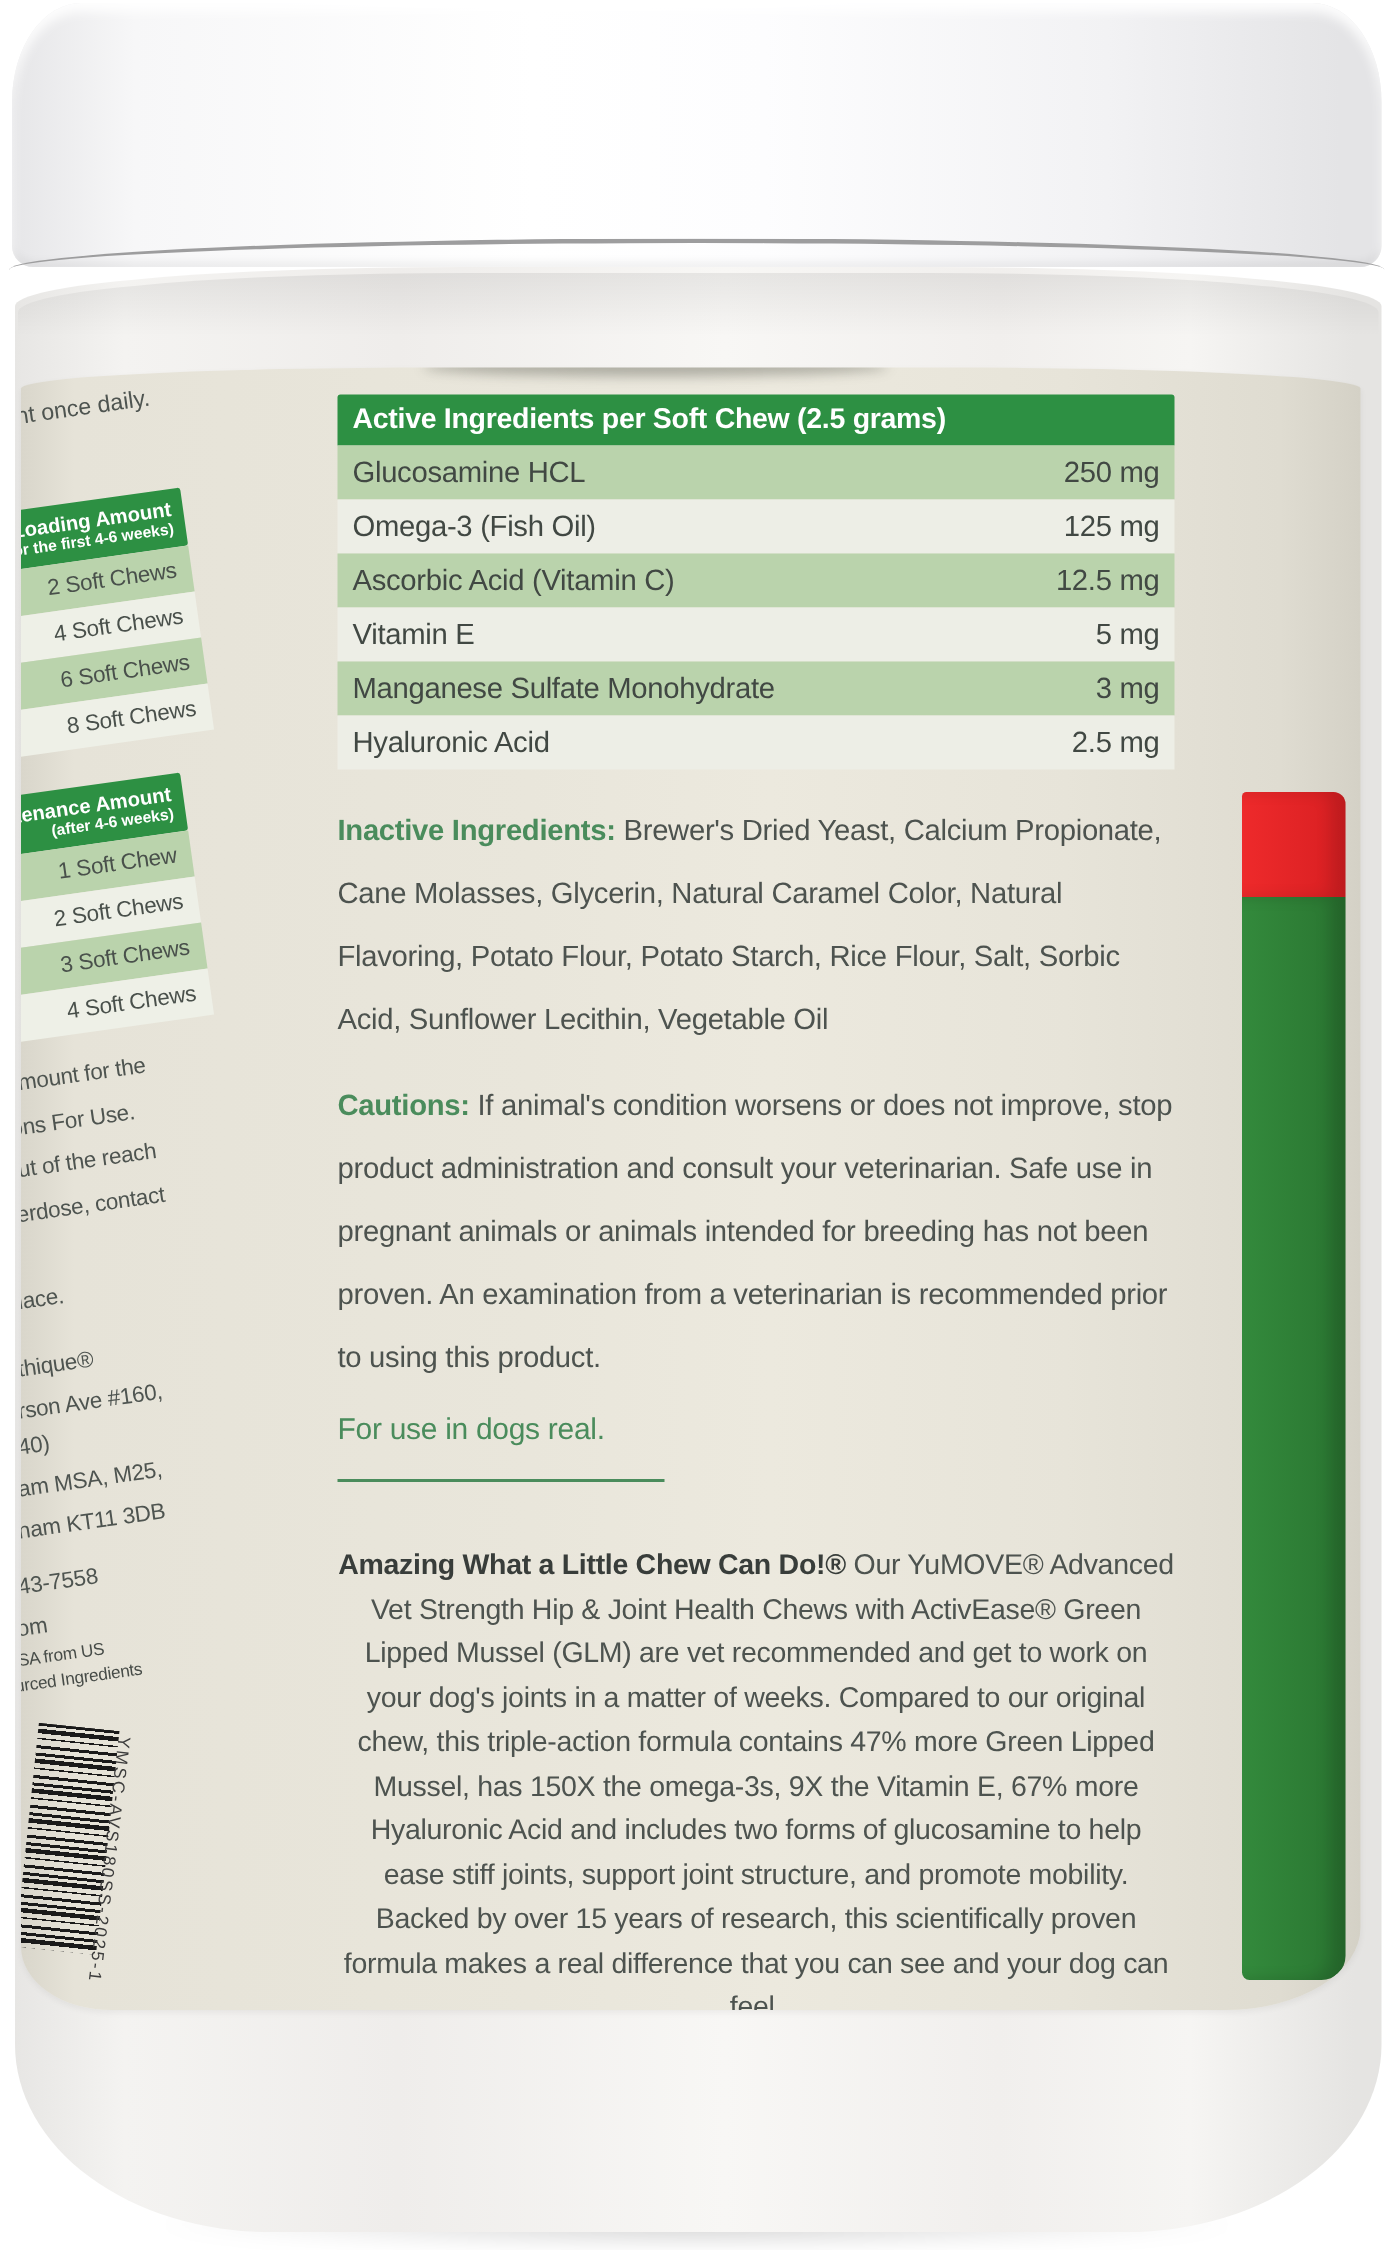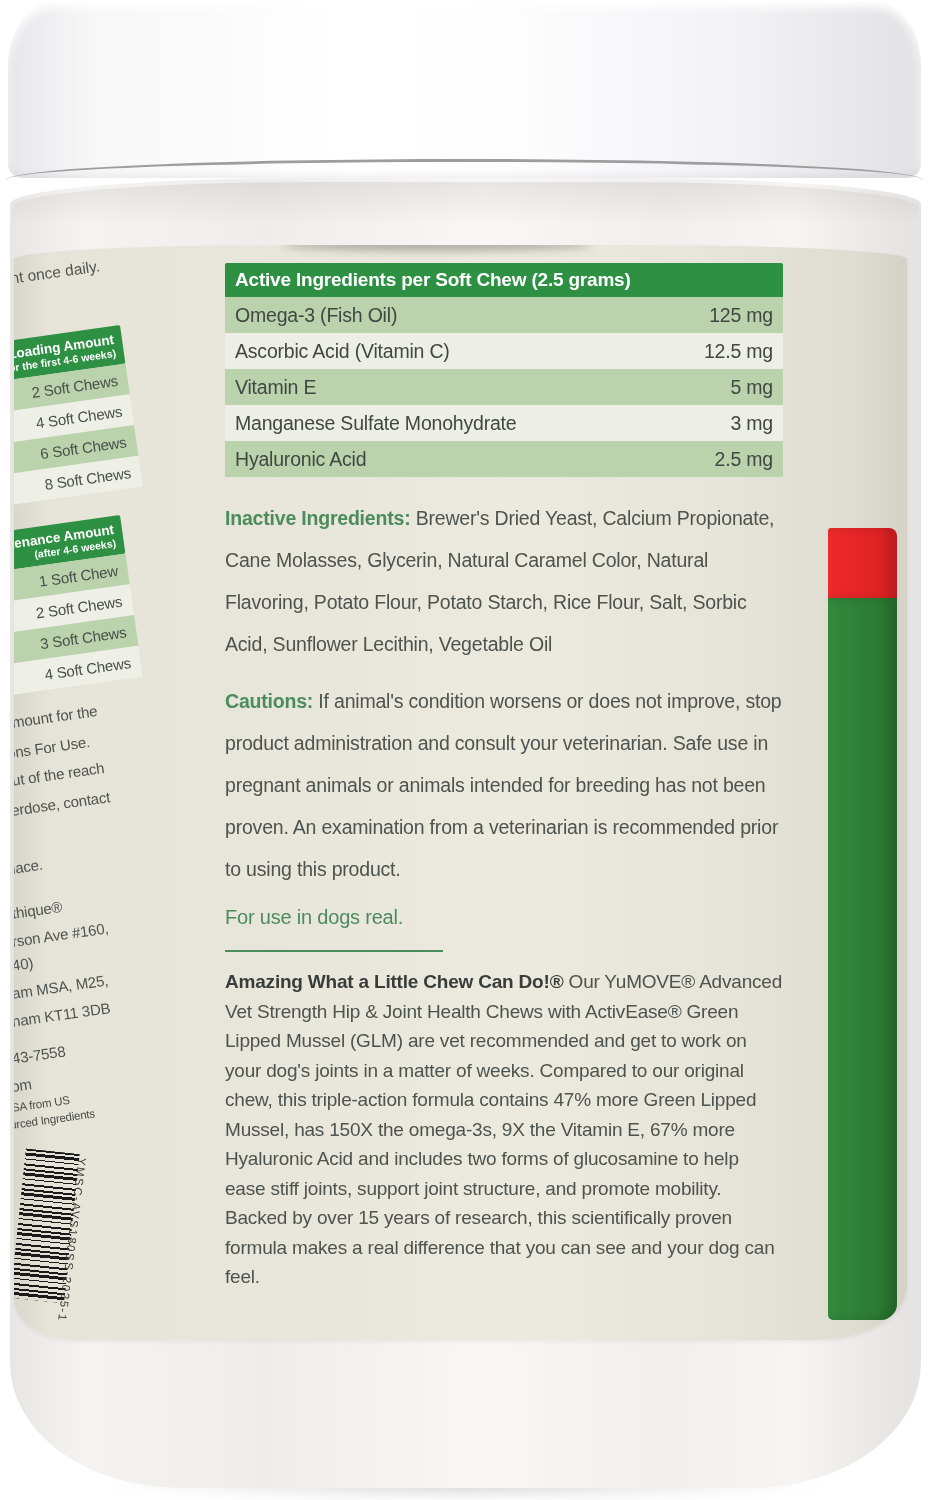--- a/index.html
+++ b/index.html
@@ -67,21 +67,21 @@
   .t-row:nth-child(even){background:#edeee6;}
   .t-rows .t-row span:first-child{padding-left:10px;}
   .t-rows .t-row span:last-child{padding-right:10px;}
 
   .para{font-size:19.5px;line-height:42px;color:#4d534f;letter-spacing:-0.2px;margin:0;}
   .para .g{color:#4a8c5c;font-weight:bold;}
   .mt20{margin-top:20px;}
   .mt15{margin-top:15px;}
   .dogs-only{font-size:20px;color:#4a8c5c;margin-top:16px;letter-spacing:-0.2px;}
   .rule{width:218px;border:none;border-top:2px solid #4a8c5c;margin:21px 0 0 0;}
-  .desc{margin-top:15px;font-size:19px;line-height:29.5px;color:#4d534f;letter-spacing:-0.2px;}
+  .desc{margin-top:41px;font-size:19px;line-height:29.5px;color:#4d534f;letter-spacing:-0.2px;text-align:center;}
   .desc .lead{color:#383d3a;font-weight:bold;}
 
   
   .top-frag{
     position:absolute;left:-12px;top:26px;font-size:15.5px;color:#4e5450;
     transform:rotate(-8deg);transform-origin:left center;white-space:nowrap;
   }
   .dose-block{position:absolute;width:146px;transform:rotate(-8deg);transform-origin:right top;}
   .dose-block.b1{left:-40px;top:80px;}
   .dose-block.b2{left:-40px;top:270px;}
@@ -199,20 +199,24 @@
       <div class="bars"></div>
       <div class="bar-digits">32097  9</div>
     </div>
     <div class="vert-code">YMSC-AVS180SS-2025-1</div>
 
     <div class="main">
       <div class="ing-table">
         <div class="t-head">Active Ingredients per Soft Chew (2.5 grams)</div>
         <div class="t-rows">
           <div class="t-row">
+            <span>Glucosamine HCL</span>
+            <span>250 mg</span>
+          </div>
+          <div class="t-row">
             <span>Omega-3 (Fish Oil)</span>
             <span>125 mg</span>
           </div>
           <div class="t-row">
             <span>Ascorbic Acid (Vitamin C)</span>
             <span>12.5 mg</span>
           </div>
           <div class="t-row">
             <span>Vitamin E</span>
             <span>5 mg</span>

